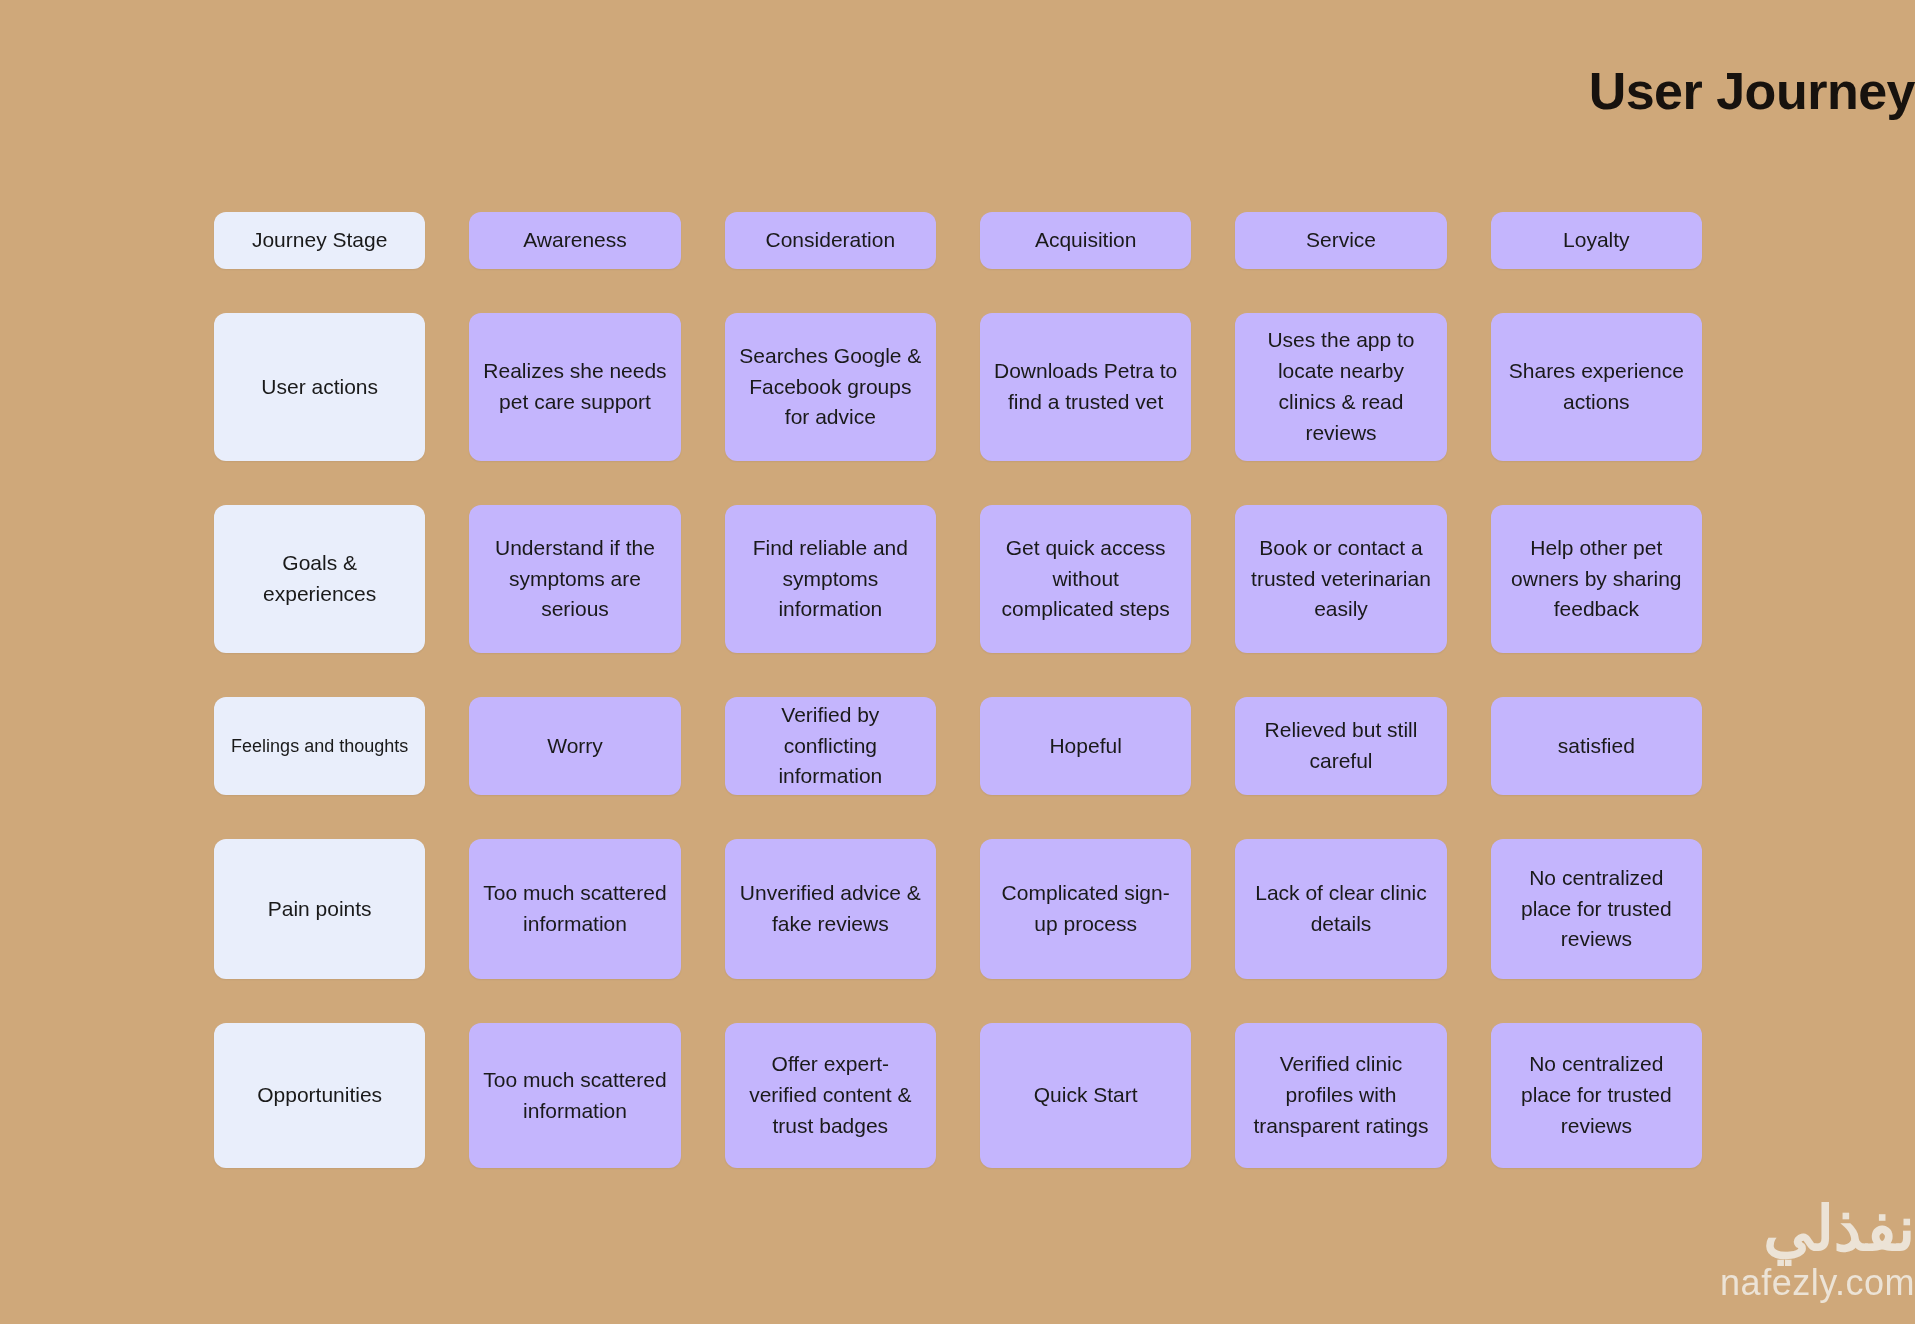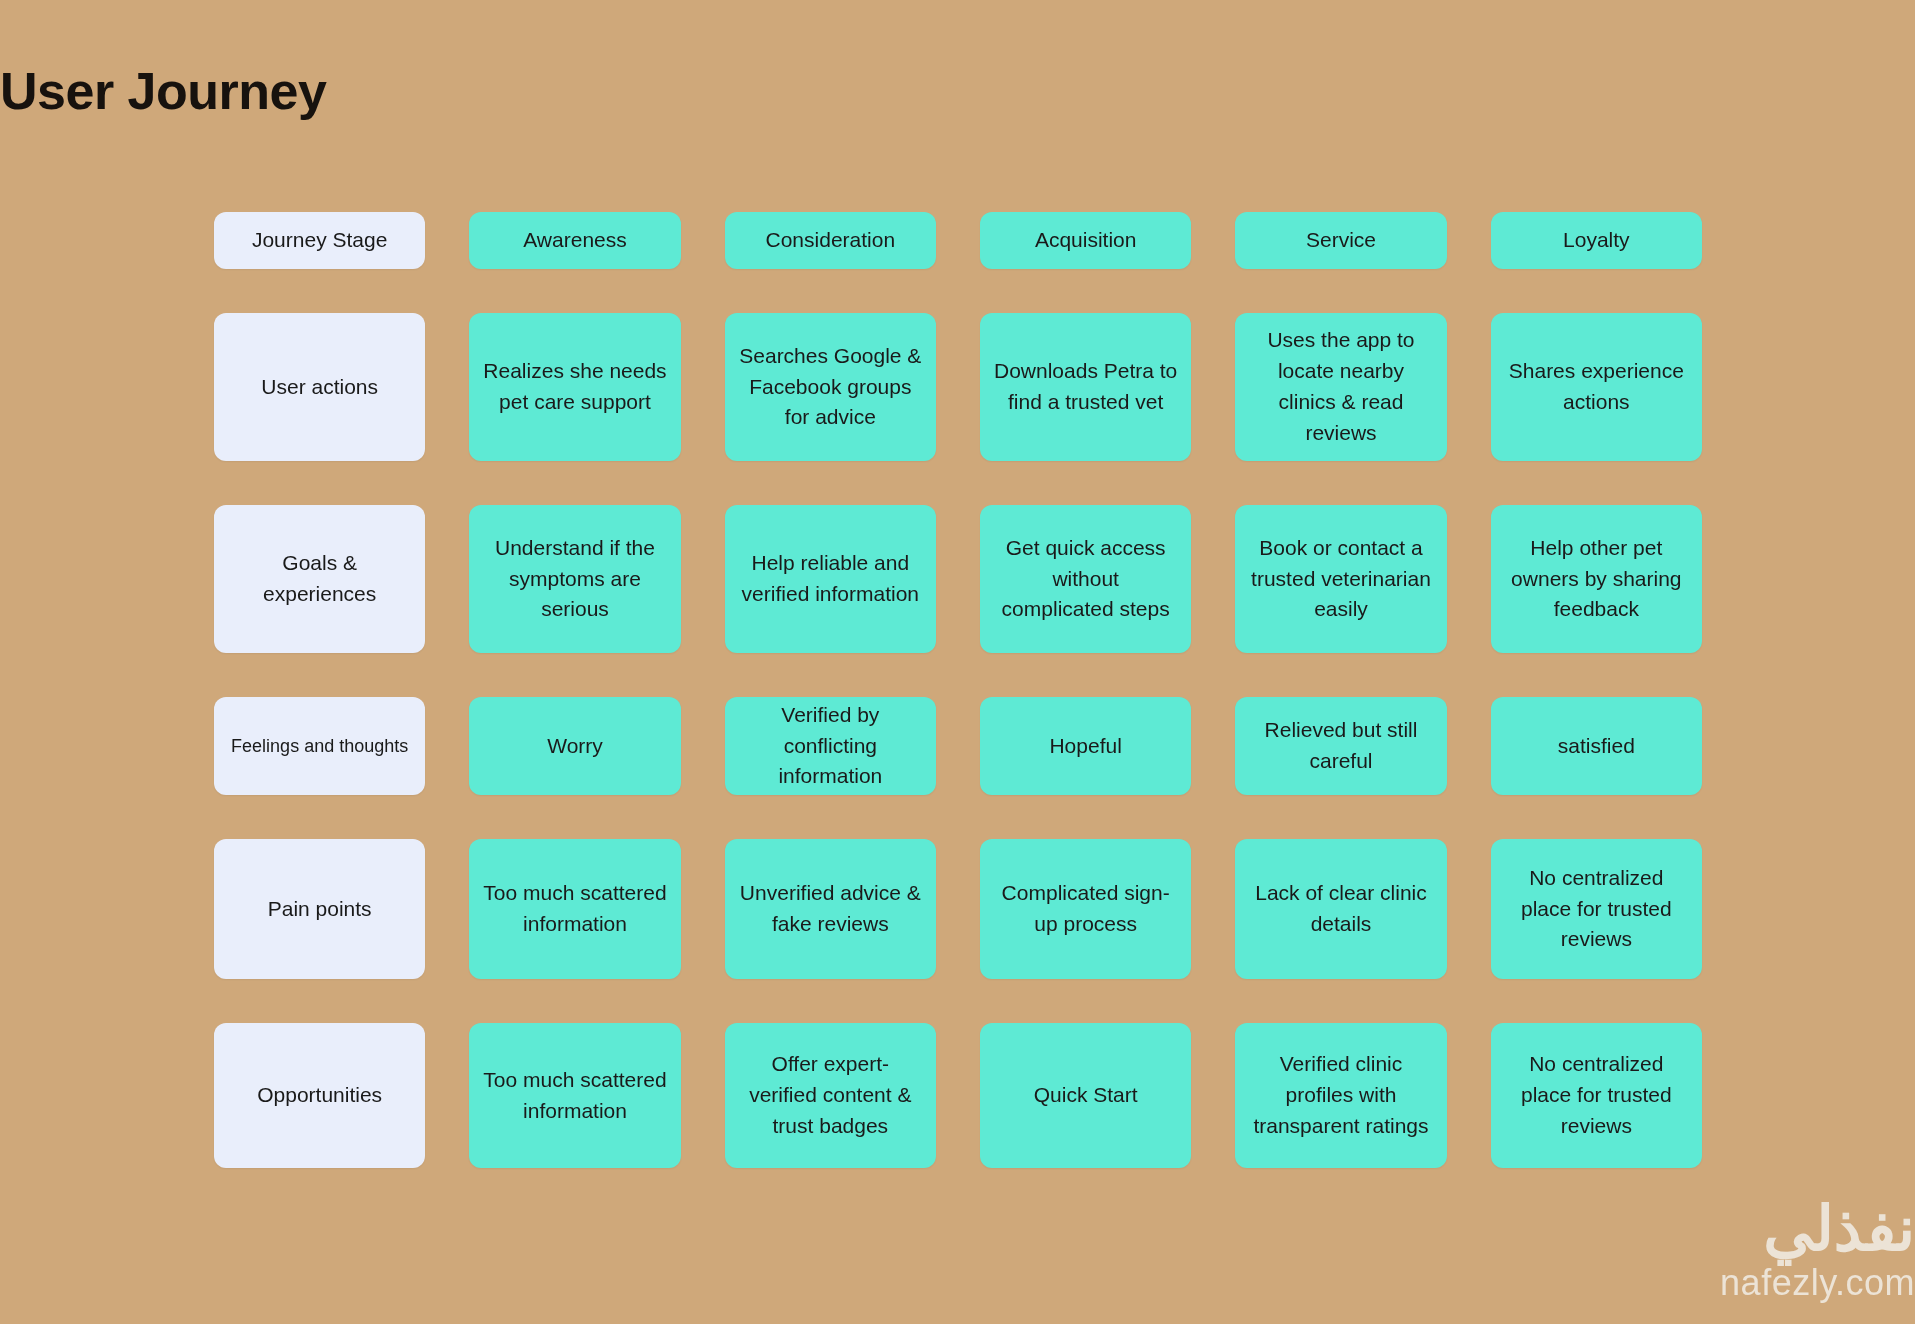--- a/index.html
+++ b/index.html
@@ -15,21 +15,21 @@
     font-family: "Liberation Sans", sans-serif;
     position: relative;
   }
 
   
   #page-title {
     position: absolute;
     top: 62px;
     left: 0;
     width: 1915px;
-    text-align: left;
+    text-align: right;
     font-size: 52px;
     font-weight: bold;
     color: #17120e;
     letter-spacing: -0.5px;
     line-height: 1.15;
   }
 
   
   #journey-grid {
     position: absolute;
@@ -47,21 +47,21 @@
     border-radius: 12px;
     display: flex;
     align-items: center;
     justify-content: center;
     text-align: center;
     padding: 10px 14px;
     font-size: 21px;
     line-height: 1.47;
     color: #1a1a1a;
     box-shadow: 0 1px 2px rgba(0,0,0,0.06);
-    background: #5eead4;
+    background: #c4b5fd;
   }
 
   
   .cell.label {
     background: #e9eefb;
     font-weight: 500;
   }
 
   .cell.label-small {
     font-size: 18px;
@@ -114,21 +114,21 @@
 
   <div class="cell label h-act">User actions</div>
   <div class="cell h-act">Realizes she needs pet care support</div>
   <div class="cell h-act">Searches Google &amp; Facebook groups for advice</div>
   <div class="cell h-act">Downloads Petra to find a trusted vet</div>
   <div class="cell h-act">Uses the app to locate nearby clinics &amp; read reviews</div>
   <div class="cell h-act">Shares experience actions</div>
 
   <div class="cell label h-goal">Goals &amp; experiences</div>
   <div class="cell h-goal">Understand if the symptoms are serious</div>
-  <div class="cell h-goal">Help reliable and verified information</div>
+  <div class="cell h-goal">Find reliable and symptoms information</div>
   <div class="cell h-goal">Get quick access without complicated steps</div>
   <div class="cell h-goal">Book or contact a trusted veterinarian easily</div>
   <div class="cell h-goal">Help other pet owners by sharing feedback</div>
 
   <div class="cell label label-small h-feel">Feelings and thoughts</div>
   <div class="cell h-feel">Worry</div>
   <div class="cell h-feel">Verified by conflicting information</div>
   <div class="cell h-feel">Hopeful</div>
   <div class="cell h-feel">Relieved but still careful</div>
   <div class="cell h-feel">satisfied</div>

